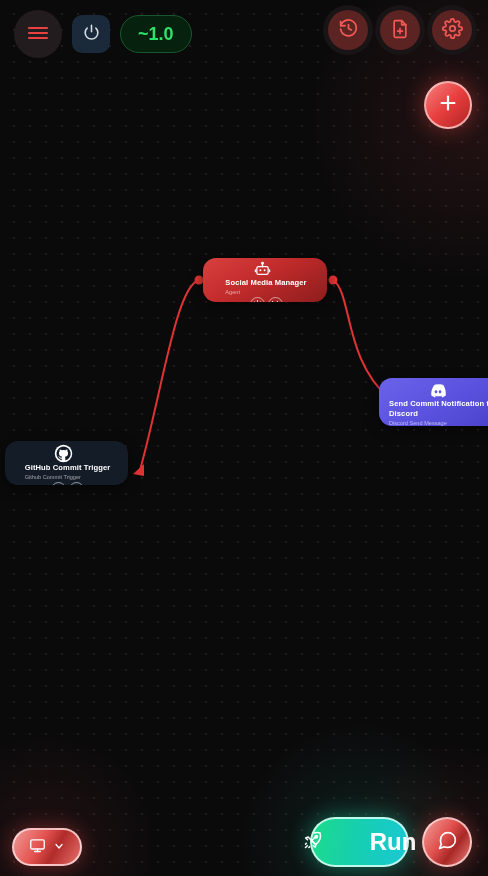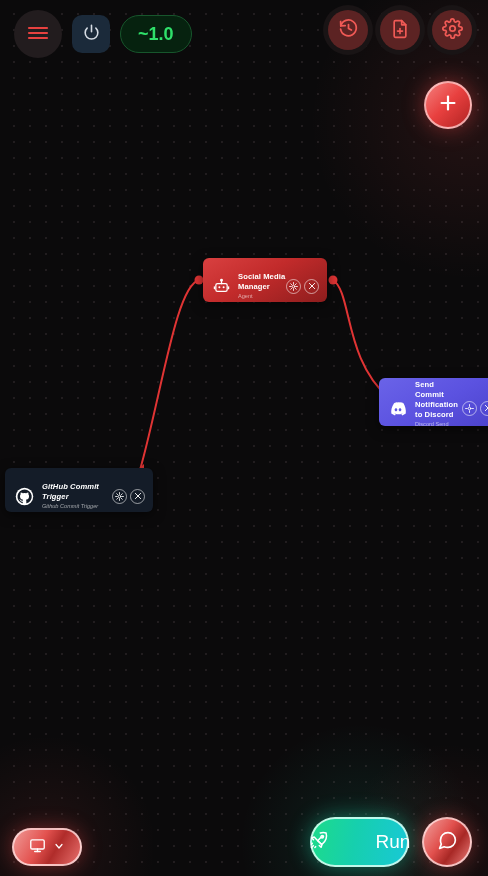--- a/index.html
+++ b/index.html
@@ -73,25 +73,26 @@
     border: 2px solid rgba(255,210,210,0.75);
     box-shadow: 0 0 22px rgba(240,70,70,0.45);
     display: flex; align-items: center; justify-content: center;
     cursor: pointer; z-index: 40;
   }
 
   
   #nodes { position: absolute; inset: 0; z-index: 20; }
   .node {
     position: absolute;
-    border-radius: 6px;
+    border-radius: 13px;
     display: flex; align-items: center;
-    padding: 12px 8px 0 10px;
+    padding: 3px 8px 0 10px;
     cursor: grab;
     overflow: hidden;
+    flex-direction: column;
   }
   .node-ico { flex: 0 0 auto; display: flex; align-items: center; justify-content: center; margin-right: 8px; }
   .node-txt { flex: 1 1 auto; min-width: 0; }
   .node-title {
     font-size: 7.6px; font-weight: bold; color: #ffffff;
     line-height: 1.32; letter-spacing: .1px;
   }
   .node-sub { font-size: 5.6px; color: rgba(255,255,255,0.58); line-height: 1.4; margin-top: 1px; }
   .node-acts { flex: 0 0 auto; display: flex; gap: 3px; align-items: center; }
   .act {
@@ -100,24 +101,23 @@
     display: flex; align-items: center; justify-content: center;
     cursor: pointer; background: transparent;
   }
 
   #node-agent {
     left: 203px; top: 258px; width: 124px; height: 44px;
     background: linear-gradient(150deg,#d94040 0%,#c22b2b 45%,#8d1d1d 100%);
     box-shadow: 0 3px 12px rgba(0,0,0,0.55);
   }
   #node-github {
-    left: 5px; top: 468px; width: 148px; height: 44px;
+    left: 5px; top: 441px; width: 123px; height: 44px;
     background: #141c28;
     box-shadow: 0 3px 12px rgba(0,0,0,0.55);
-    font-style: italic;
   }
   #node-discord {
     left: 379px; top: 378px; width: 124px; height: 48px;
     background: linear-gradient(150deg,#6a63e8 0%,#5b52e0 50%,#4a41c9 100%);
     box-shadow: 0 3px 12px rgba(0,0,0,0.55);
   }
 
   
   #bottombar { position: absolute; left: 0; right: 0; bottom: 0; height: 70px; z-index: 40; }
   .pill-metal {
@@ -131,21 +131,21 @@
   }
   #run-btn {
     position: absolute; left: 310px; bottom: 9px;
     width: 99px; height: 50px; border-radius: 25px;
     background: linear-gradient(100deg,#1ddb8a 0%,#16cfae 45%,#19c8d6 100%);
     border: 2px solid rgba(220,255,245,0.85);
     box-shadow: 0 0 22px rgba(28,216,170,0.45);
     display: flex; align-items: center; justify-content: center; gap: 7px;
     cursor: pointer;
   }
-  #run-label { color: #ffffff; font-size: 19px; font-weight: normal; margin-left: 40px; }
+  #run-label { color: #ffffff; font-size: 24px; font-weight: bold; margin-left: 40px; }
   #chat-btn {
     position: absolute; right: 16px; bottom: 9px;
     width: 50px; height: 50px; border-radius: 50%;
     background: linear-gradient(125deg,#f0a09d 0%,#e1504d 42%,#a82825 65%,#ee807d 100%);
     border: 2px solid rgba(255,220,220,0.8);
     box-shadow: 0 0 20px rgba(235,70,70,0.40);
     display: flex; align-items: center; justify-content: center;
     cursor: pointer;
   }
 </style>

